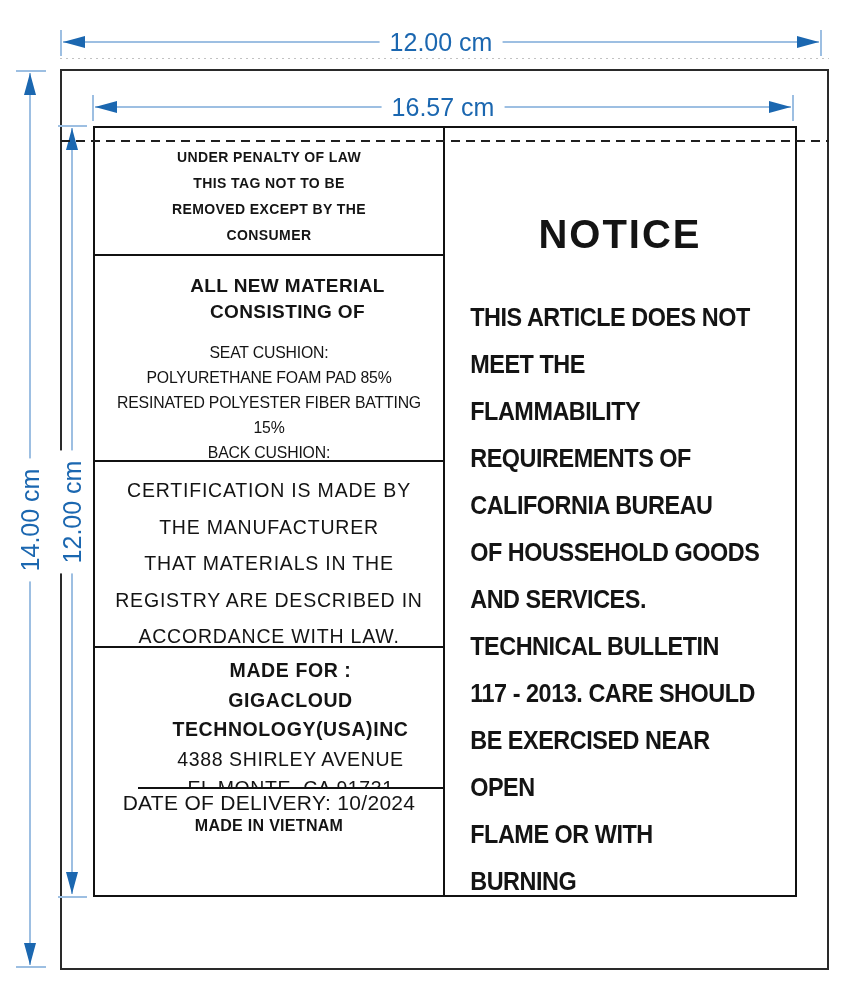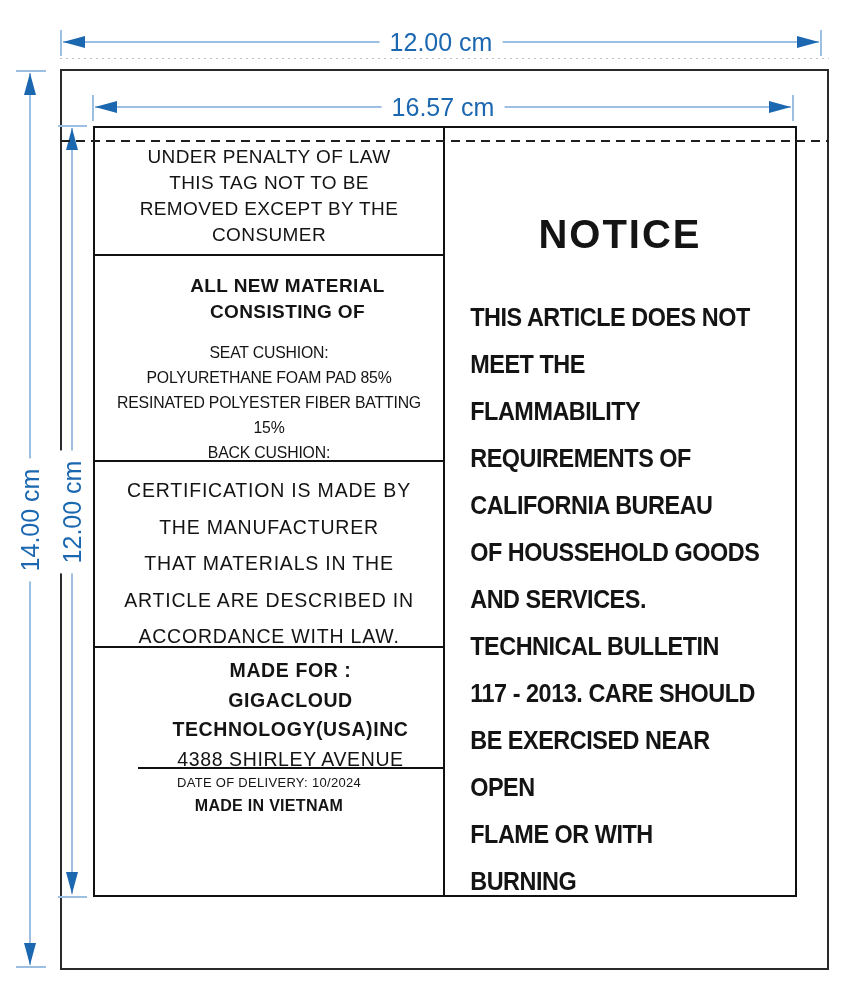--- a/index.html
+++ b/index.html
@@ -34,30 +34,30 @@
 
   .label-box{position:absolute;left:93px;top:126px;width:704px;height:771px;border:2px solid #111;box-sizing:border-box;background:#fff;display:flex;}
   .col-left{width:50%;border-right:2px solid #111;box-sizing:border-box;display:flex;flex-direction:column;}
   .col-right{flex:1;display:flex;flex-direction:row;}
   .row{box-sizing:border-box;border-bottom:2px solid #111;text-align:center;overflow:hidden;}
   .row:last-child{border-bottom:none;}
 
   .pre{white-space:pre-line;}
 
   
-  .r-penalty{height:128px;padding-top:16px;font-weight:normal;font-size:19px;line-height:26px;letter-spacing:.4px;}
+  .r-penalty{height:128px;padding-top:16px;font-weight:bold;font-size:14px;line-height:26px;letter-spacing:.4px;}
   .r-material{height:206px;padding-top:17px;}
   .material-heading{font-weight:bold;font-size:19px;line-height:26px;letter-spacing:.4px;padding-left:37px;}
   .material-details{margin-top:15px;font-size:17px;line-height:25px;letter-spacing:-.2px;transform:scaleX(.93);transform-origin:50% 0;}
   .r-registry{height:40px;font-weight:bold;font-size:23px;line-height:37px;letter-spacing:.2px;}
   .r-cert{height:186px;padding-top:10px;font-size:19.5px;line-height:36.5px;letter-spacing:.8px;}
-  .r-madefor{height:121px;padding-top:8px;font-size:19.5px;line-height:29.5px;letter-spacing:.6px;margin-left:43px;}
+  .r-madefor{height:141px;padding-top:8px;font-size:19.5px;line-height:29.5px;letter-spacing:.6px;margin-left:43px;}
   .made-bold{font-weight:bold;}
   .r-origin{flex:1;padding-top:3px;}
-  .delivery-line{font-size:13px;line-height:22px;letter-spacing:.3px;}
+  .delivery-line{font-size:21px;line-height:22px;letter-spacing:.3px;}
   .madein-line{font-weight:bold;font-size:16px;line-height:24px;letter-spacing:.3px;}
 
   
   .notice-cell{flex:1;overflow:hidden;}
   .notice-title{margin-top:84px;text-align:center;font-weight:bold;font-size:40px;line-height:44px;letter-spacing:2px;}
   .notice-body{margin-top:38px;padding-left:28px;text-align:left;font-weight:bold;font-size:26px;line-height:47px;letter-spacing:-.5px;transform:scaleX(.9);transform-origin:0 0;white-space:pre-line;}
   .empty-cell{height:50px;border-top:2px solid #111;box-sizing:border-box;}
 </style>
 </head>
 <body>
@@ -119,21 +119,21 @@
 POLYURETHANE FOAM PAD 85%
 RESINATED POLYESTER FIBER BATTING 15%
 BACK CUSHION:
 RESINATED POLYESTER FIBER BATTING 100%</div>
       </div>
 
 
       <div class="row r-cert pre">CERTIFICATION IS MADE BY
 THE MANUFACTURER
 THAT MATERIALS IN THE
-ARTICLE ARE DESCRIBED IN
+REGISTRY ARE DESCRIBED IN
 ACCORDANCE WITH LAW.</div>
 
       <div class="row r-madefor">
         <div class="made-bold pre">MADE FOR :
 GIGACLOUD
 TECHNOLOGY(USA)INC</div>
         <div class="pre">4388 SHIRLEY AVENUE
 EL MONTE, CA 91731</div>
       </div>
 

